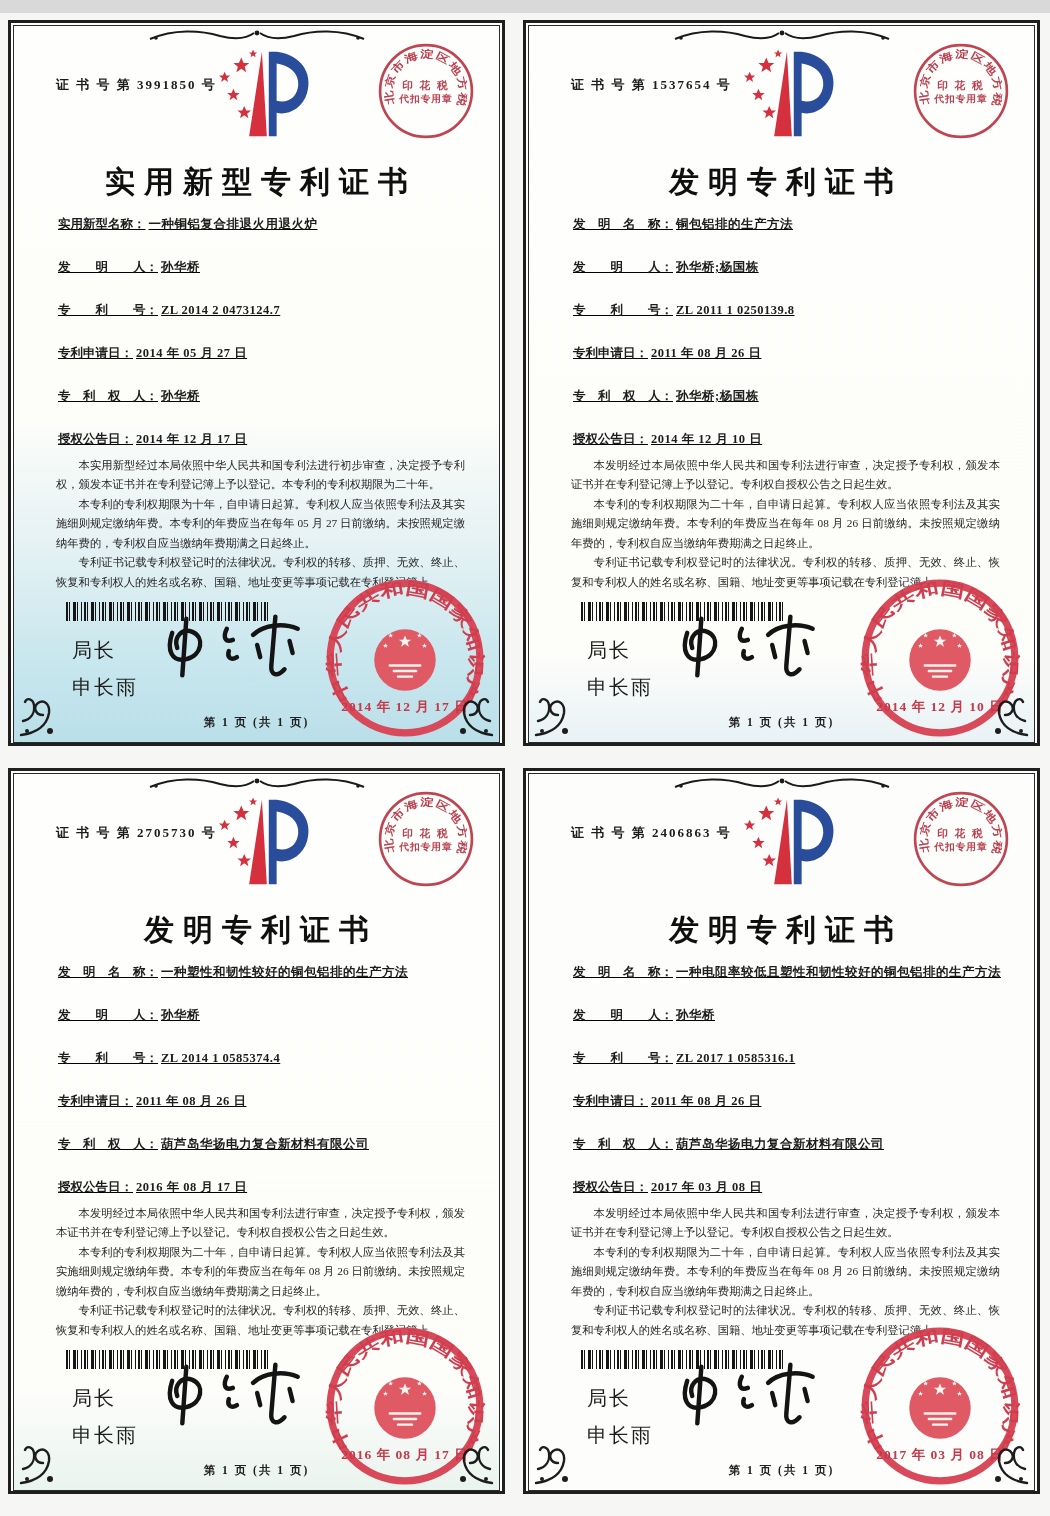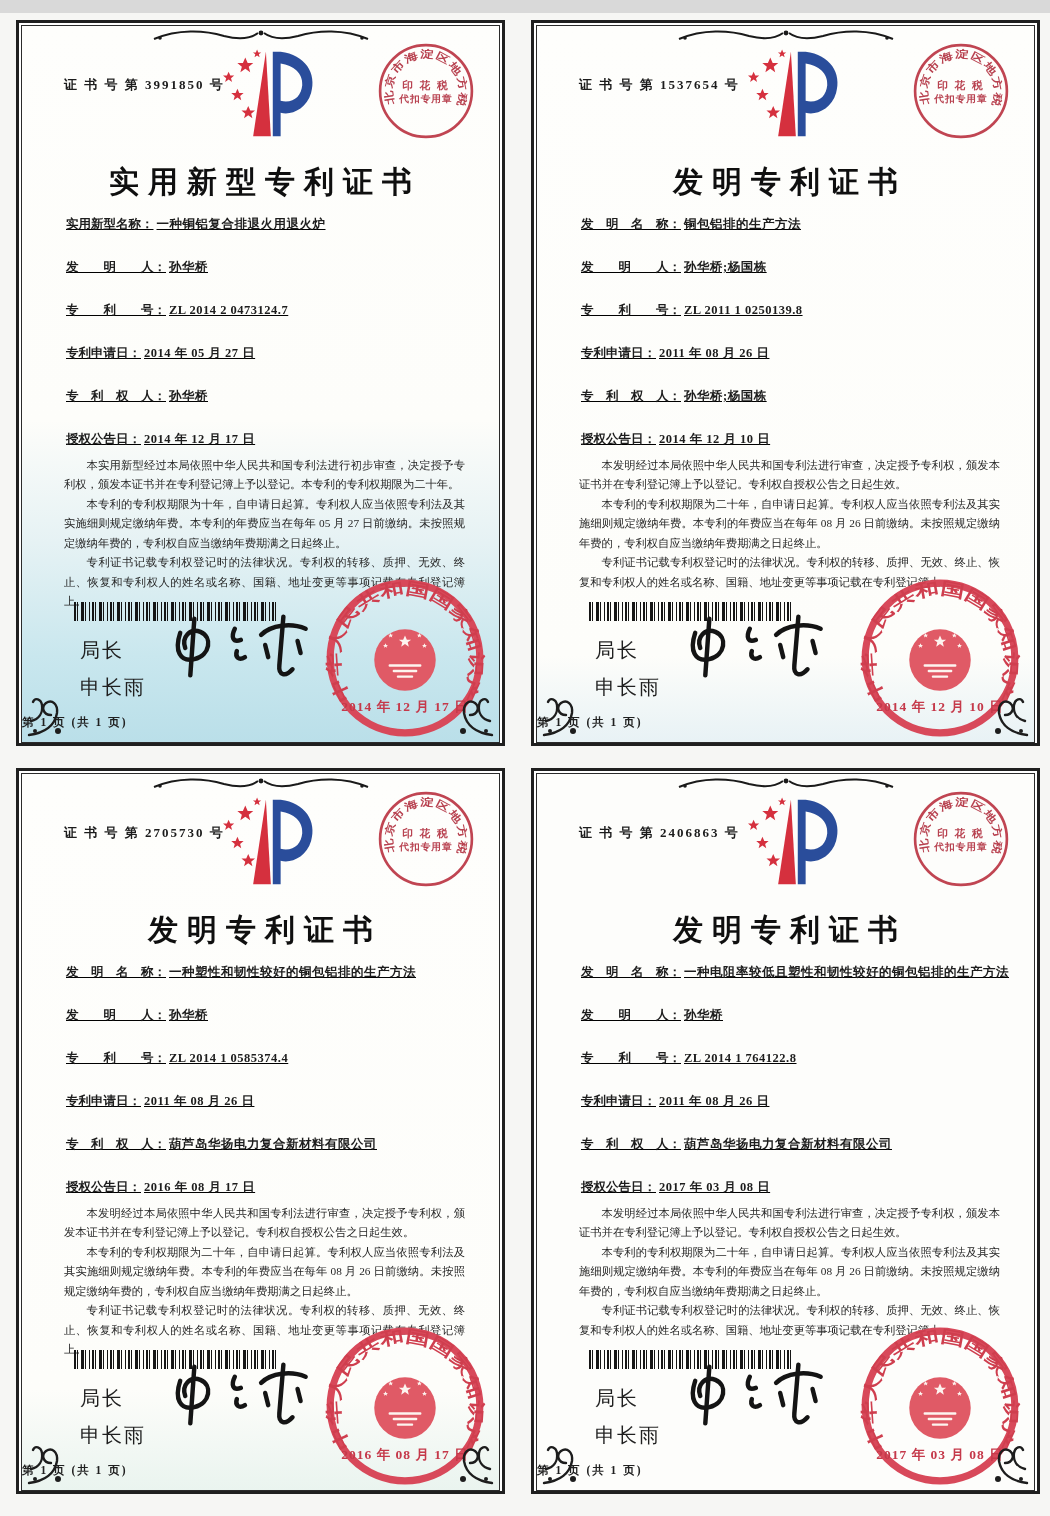--- a/index.html
+++ b/index.html
@@ -13,21 +13,21 @@
   .top-strip{position:absolute;top:0;left:0;width:1050px;height:13px;background:#d9d9d9;}
   .grid{
     position:absolute;top:20px;left:8px;
     display:grid;grid-template-columns:497px 517px;
     column-gap:18px;row-gap:22px;
   }
   
   .cert{
     height:726px;background:#fff;
     border:3px solid #1f1f1f;padding:2px;
-    box-sizing:border-box;position:relative;margin-left:8px;
+    box-sizing:border-box;position:relative;
   }
   .cert-inner{
     height:100%;border:1px solid #2b2b2b;
     position:relative;overflow:hidden;
     background:#fdfdfb;
   }
   .cert-0 .cert-inner{background:linear-gradient(180deg,#fefefc 0%,#fdfdfa 55%,#e6f2f4 72%,#c9e7ee 88%,#badfe9 100%);}
   .cert-1 .cert-inner{background:linear-gradient(180deg,#fefefc 0%,#fdfdfa 88%,#e8f2f5 100%);}
   .cert-2 .cert-inner{background:linear-gradient(180deg,#fefefc 0%,#fdfdfa 86%,#eaf4ef 100%);}
   .cert-3 .cert-inner{background:#fdfdfb;padding-left:8px;}
@@ -79,21 +79,21 @@
   .seal-svg{width:164px;height:164px;}
   .seal-ring-circle{fill:none;stroke:#d8495a;stroke-width:7;}
   .seal-ring-text{font-size:16.5px;font-weight:700;fill:#cf3e4e;}
   .emblem{fill:#e05a66;}
   .emblem-detail{fill:#fdf4ef;}
   .seal-date{
     position:absolute;bottom:24px;left:0;width:100%;text-align:center;
     color:#c5394a;font-size:13.5px;font-weight:700;letter-spacing:1px;white-space:nowrap;
   }
   .footer{
-    position:absolute;bottom:12px;left:0;width:100%;
+    position:absolute;bottom:12px;left:0;width:100%;text-align:center;
     font-size:11.5px;color:#202020;letter-spacing:2px;font-weight:600;
   }
   .corner{position:absolute;bottom:3px;width:44px;height:52px;}
   .corner-l{left:3px;}
   .corner-r{right:3px;transform:scaleX(-1);}
   .curl{stroke:#1d1d1d;stroke-width:2.4;fill:none;stroke-linecap:round;}
 </style>
 </head>
 <body>
 
@@ -449,21 +449,21 @@
         <text class="stamp-ring-text"><textPath href="#stampring-3" startOffset="2" textLength="160" lengthAdjust="spacingAndGlyphs">北京市海淀区地方税务局</textPath></text>
         <text class="stamp-c1" x="50" y="48" text-anchor="middle">印 花 税</text>
         <text class="stamp-c2" x="50" y="61" text-anchor="middle">代扣专用章</text>
       </svg>
 
       <div class="title">发明专利证书</div>
 
       <div class="fields">
         <div class="field"><span class="flabel">发　明　名　称：</span><span class="fvalue">一种电阻率较低且塑性和韧性较好的铜包铝排的生产方法</span></div>
         <div class="field"><span class="flabel">发　　明　　人：</span><span class="fvalue">孙华桥</span></div>
-        <div class="field"><span class="flabel">专　　利　　号：</span><span class="fvalue">ZL 2014 1 764122.8</span></div>
+        <div class="field"><span class="flabel">专　　利　　号：</span><span class="fvalue">ZL 2017 1 0585316.1</span></div>
         <div class="field"><span class="flabel">专利申请日：</span><span class="fvalue">2011 年 08 月 26 日</span></div>
         <div class="field"><span class="flabel">专　利　权　人：</span><span class="fvalue">葫芦岛华扬电力复合新材料有限公司</span></div>
         <div class="field"><span class="flabel">授权公告日：</span><span class="fvalue">2017 年 03 月 08 日</span></div>
       </div>
 
       <div class="body">
         <p>本发明经过本局依照中华人民共和国专利法进行审查，决定授予专利权，颁发本证书并在专利登记簿上予以登记。专利权自授权公告之日起生效。</p>
         <p>本专利的专利权期限为二十年，自申请日起算。专利权人应当依照专利法及其实施细则规定缴纳年费。本专利的年费应当在每年 08 月 26 日前缴纳。未按照规定缴纳年费的，专利权自应当缴纳年费期满之日起终止。</p>
         <p>专利证书记载专利权登记时的法律状况。专利权的转移、质押、无效、终止、恢复和专利权人的姓名或名称、国籍、地址变更等事项记载在专利登记簿上。</p>
       </div>

